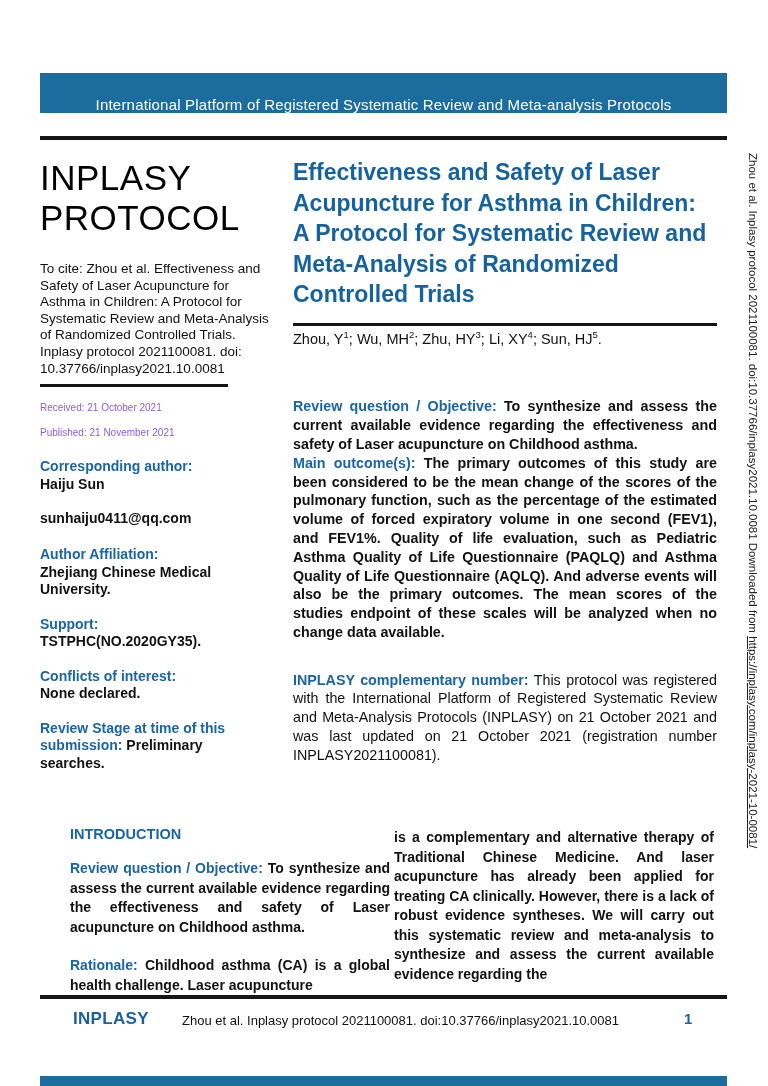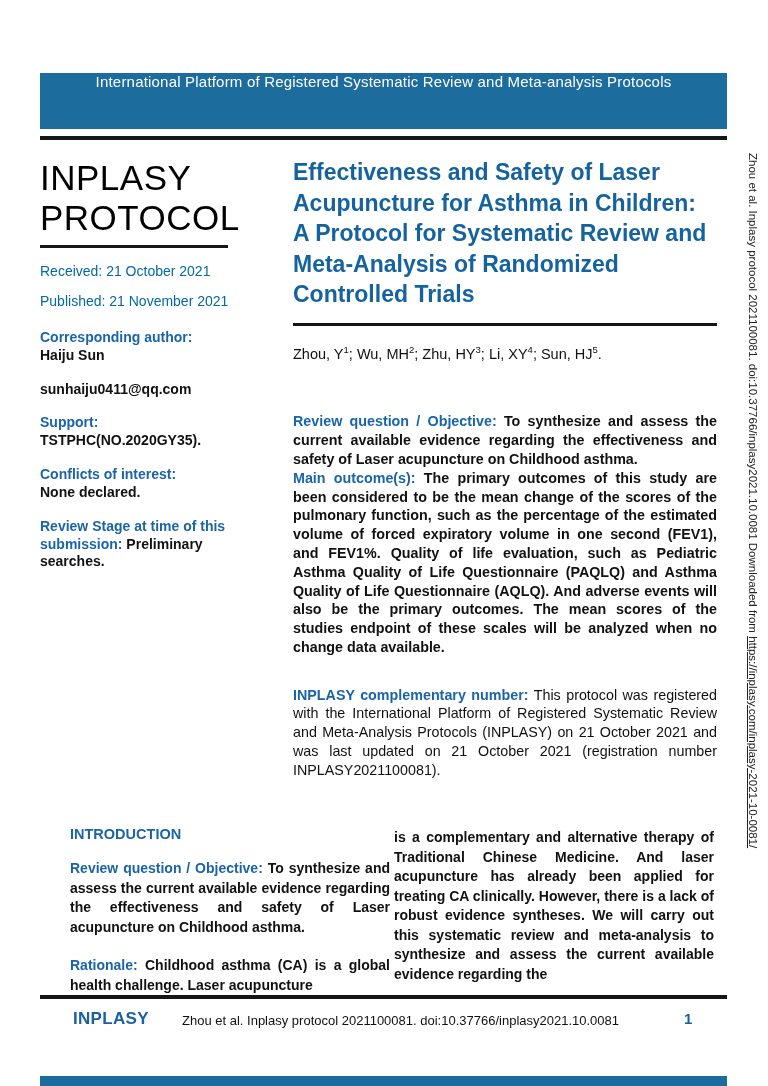--- a/index.html
+++ b/index.html
@@ -12,53 +12,53 @@
     margin: 0 auto;
     background: #ffffff;
     overflow: hidden;
     color: #111;
   }
 
   
   .banner {
     position: absolute;
     left: 40px; top: 73px;
-    width: 687px; height: 56px;
+    width: 687px; height: 40px;
     background: #1d6c9e;
-    display: flex; align-items: flex-start; justify-content: center;
+    display: flex; align-items: flex-end; justify-content: center;
   }
   .banner span { color: #ffffff; font-size: 15px; letter-spacing: 0.2px; }
 
   .rule { position: absolute; background: #161616; }
   .rule-top    { left: 40px;  top: 136px; width: 687px; height: 4px; }
   .rule-left   { position: static; width: 188px; height: 3px; margin-top: 7px; background:#161616; }
   .rule-title  { position: static; width: 100%; height: 3px; margin-top: 13px; background:#161616; }
   .rule-footer { left: 40px;  top: 995px; width: 687px; height: 4px; }
 
   
   .left-col { position: absolute; left: 40px; top: 150px; width: 230px; }
   .masthead { font-size: 35px; line-height: 40px; color: #000; padding-top: 8px; letter-spacing: 0.5px; }
   .citation { margin-top: 23px; font-size: 13.5px; line-height: 16.6px; color: #111; }
-  .date { margin-top: 15px; font-size: 14px; color: #0369a1; }
+  .date { margin-top: 15px; font-size: 10px; color: #8b5cf6; }
   .date + .date { margin-top: 14px; }
   .meta { margin-top: 17px; font-size: 14px; line-height: 17.5px; font-weight: 700; }
   .meta .label { color: #1a64a8; }
   .meta .label.block { display: block; }
   .meta .value { color: #111; }
   .meta.gap-lg { margin-top: 20px; }
   .email-line { margin-top: 17px; font-size: 14px; font-weight: 700; color: #111; }
 
   
   .right-col { position: absolute; left: 293px; top: 152px; width: 424px; }
   .article-title {
     padding-top: 5px;
     font-size: 23px; line-height: 30.5px;
     font-weight: 700; color: #15639e;
   }
-  .authors { margin-top: 18px; font-size: 14.5px; color: #111; }
+  .authors { margin-top: 3px; font-size: 14.5px; color: #111; }
   .authors sup { font-size: 9.5px; }
   .abstract { margin-top: 51px; }
   .para { font-size: 14.3px; line-height: 18.8px; text-align: justify; }
   .para.bold { font-weight: 700; color: #111; }
   .para .plabel { color: #1a64a8; font-weight: 700; }
   .para.registration { margin-top: 29px; font-weight: 400; }
 
   
   .intro { position: absolute; left: 70px; top: 826px; width: 650px; display: flex; gap: 4px; }
   .intro-col { width: 320px; }
@@ -91,30 +91,35 @@
   <div class="banner">
     <span>International Platform of Registered Systematic Review and Meta-analysis Protocols</span>
   </div>
   <div class="rule rule-top"></div>
 
   <div class="left-col">
     <div class="masthead">
       <div>INPLASY</div>
       <div>PROTOCOL</div>
     </div>
+    <p class="citation">To cite: Zhou et al. Effectiveness and Safety of Laser Acupuncture for Asthma in Children: A Protocol for Systematic Review and Meta-Analysis of Randomized Controlled Trials. Inplasy protocol 2021100081. doi: 10.37766/inplasy2021.10.0081</p>
     <div class="rule-left"></div>
     <p class="date">Received: 21 October 2021</p>
     <p class="date">Published: 21 November 2021</p>
 
     <p class="meta gap-lg">
       <span class="label block">Corresponding author:</span>
       <span class="value">Haiju Sun</span>
     </p>
     <p class="email-line">sunhaiju0411@qq.com</p>
 
+    <p class="meta gap-lg">
+      <span class="label block">Author Affiliation:</span>
+      <span class="value">Zhejiang Chinese Medical University.</span>
+    </p>
 
     <p class="meta">
       <span class="label block">Support:</span>
       <span class="value">TSTPHC(NO.2020GY35).</span>
     </p>
 
     <p class="meta">
       <span class="label block">Conflicts of interest:</span>
       <span class="value">None declared.</span>
     </p>

